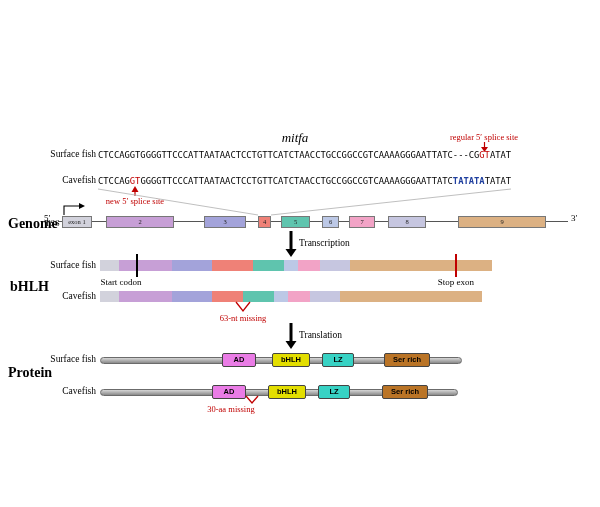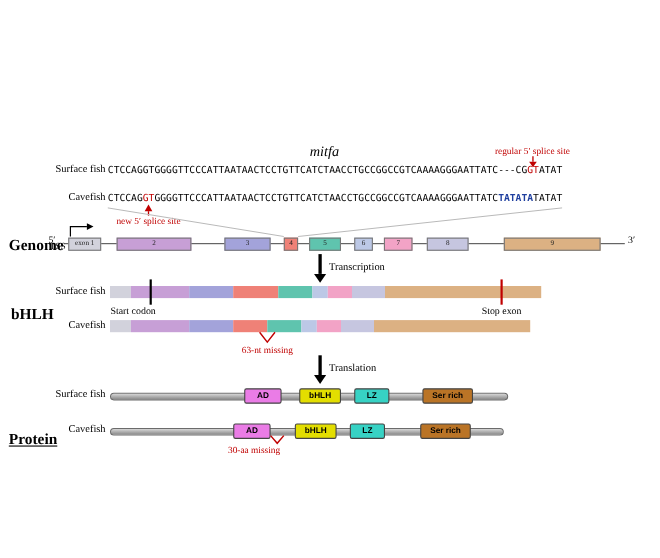--- a/index.html
+++ b/index.html
@@ -88,21 +88,21 @@
   <div class="mbar-seg" style="left: 243px; top: 291px; width: 31px; background: rgb(95, 196, 174);"></div>
   <div class="mbar-seg" style="left: 274px; top: 291px; width: 14px; background: rgb(188, 200, 230);"></div>
   <div class="mbar-seg" style="left: 288px; top: 291px; width: 22px; background: rgb(242, 163, 198);"></div>
   <div class="mbar-seg" style="left: 310px; top: 291px; width: 30px; background: rgb(198, 198, 224);"></div>
   <div class="mbar-seg" style="left: 340px; top: 291px; width: 142px; background: rgb(220, 177, 131);"></div>
 
   <div class="red-label" style="left:203px; top:313px; width:80px;">63-nt missing</div>
 
   <div class="arrow-label" style="left:299px; top:330px;">Translation</div>
 
-  <div class="section-label" style="left:8px; top:393px;text-decoration:underline;">Protein</div>
+  <div class="section-label" style="left:8px; top:365px;">Protein</div>
   <div class="row-label" style="top:354px;">Surface fish</div>
   <div class="row-label" style="top:386px;">Cavefish</div>
 
   <div class="rod" style="left:100px; top:357px; width:362px;"></div>
   <div class="domain" style="left: 222px; top: 353px; width: 34px; background: rgb(234, 124, 230);">AD</div>
   <div class="domain" style="left: 272px; top: 353px; width: 38px; background: rgb(227, 222, 0);">bHLH</div>
   <div class="domain" style="left: 322px; top: 353px; width: 32px; background: rgb(55, 210, 196);">LZ</div>
   <div class="domain" style="left: 384px; top: 353px; width: 46px; background: rgb(186, 116, 38);">Ser rich</div>
 
   <div class="rod" style="left:100px; top:389px; width:358px;"></div>

